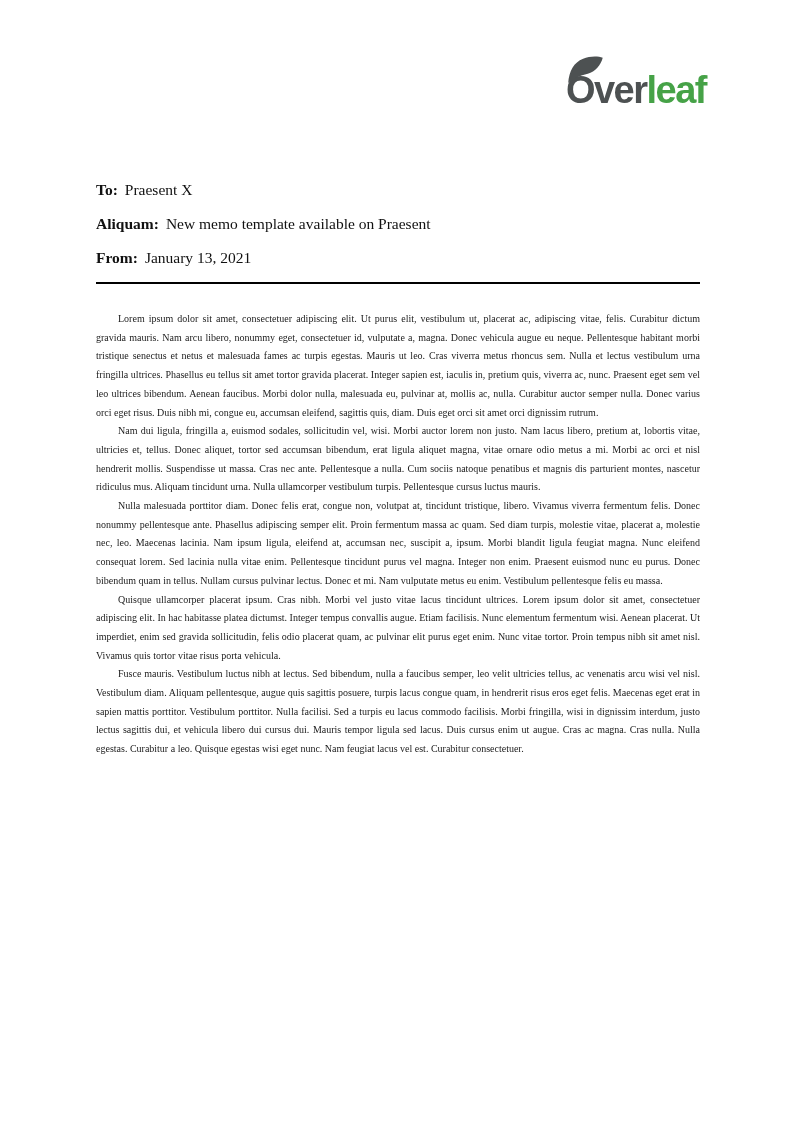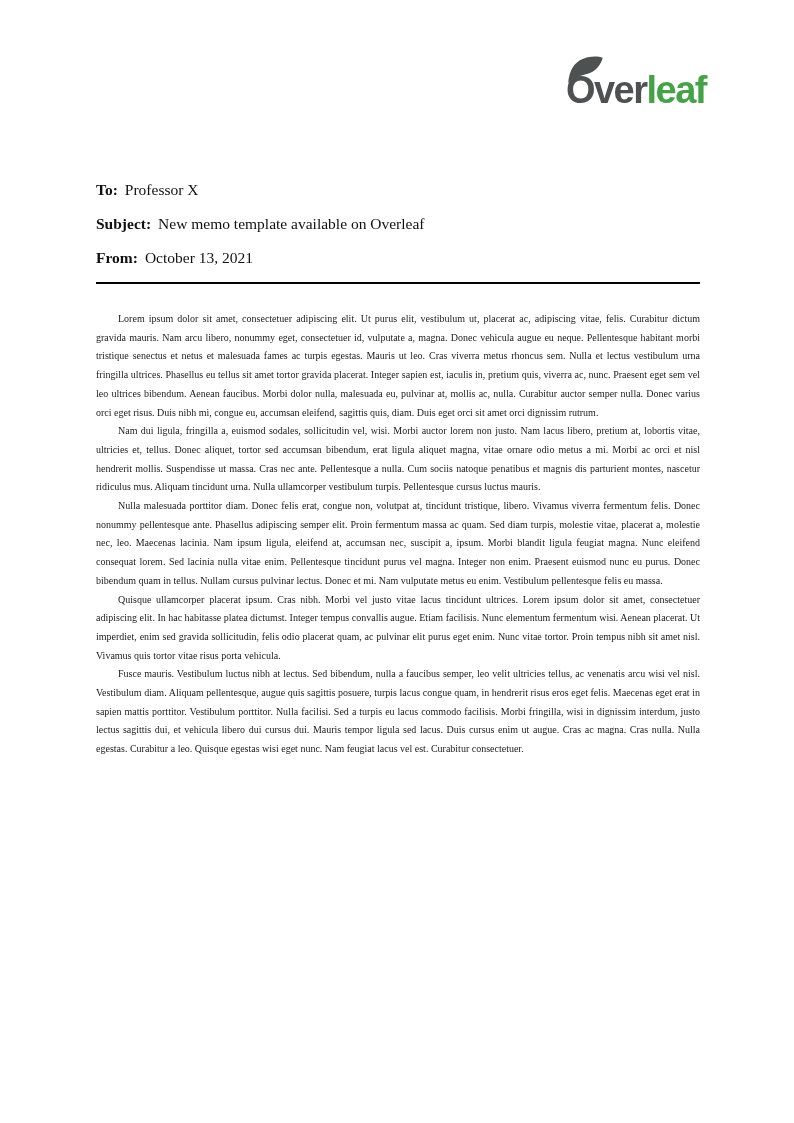--- a/index.html
+++ b/index.html
@@ -104,27 +104,27 @@
     <svg class="logo-leaf" viewBox="0 0 44 30" xmlns="http://www.w3.org/2000/svg" aria-hidden="true">
       <path d="M4,30 C5,17 10,8 20,4 C27,1 36,1 41,3 C39,11 33,18 25,20 C17,22 9,25 4,30 Z" fill="#4d5152"></path>
     </svg>
     <span class="logo-text"><span class="logo-prefix" style="color: rgb(77, 81, 82);">Over</span><span class="logo-suffix" style="color: rgb(70, 162, 71);">leaf</span></span>
   </div>
 
   <div class="content">
 
     <div class="fields">
       <div class="field">
-        <span class="label">To:</span><span>Professor X</span>
+        <span class="label">To:</span><span>Praesent X</span>
       </div>
       <div class="field">
-        <span class="label">Subject:</span><span>New memo template available on Overleaf</span>
+        <span class="label">Aliquam:</span><span>New memo template available on Praesent</span>
       </div>
       <div class="field">
-        <span class="label">From:</span><span>October 13, 2021</span>
+        <span class="label">From:</span><span>January 13, 2021</span>
       </div>
     </div>
 
     <hr class="rule">
 
     <div class="body-text">
       <p>Lorem ipsum dolor sit amet, consectetuer adipiscing elit. Ut purus elit, vestibulum ut, placerat ac, adipiscing vitae, felis. Curabitur dictum gravida mauris. Nam arcu libero, nonummy eget, consectetuer id, vulputate a, magna. Donec vehicula augue eu neque. Pellentesque habitant morbi tristique senectus et netus et malesuada fames ac turpis egestas. Mauris ut leo. Cras viverra metus rhoncus sem. Nulla et lectus vestibulum urna fringilla ultrices. Phasellus eu tellus sit amet tortor gravida placerat. Integer sapien est, iaculis in, pretium quis, viverra ac, nunc. Praesent eget sem vel leo ultrices bibendum. Aenean faucibus. Morbi dolor nulla, malesuada eu, pulvinar at, mollis ac, nulla. Curabitur auctor semper nulla. Donec varius orci eget risus. Duis nibh mi, congue eu, accumsan eleifend, sagittis quis, diam. Duis eget orci sit amet orci dignissim rutrum.</p>
       <p>Nam dui ligula, fringilla a, euismod sodales, sollicitudin vel, wisi. Morbi auctor lorem non justo. Nam lacus libero, pretium at, lobortis vitae, ultricies et, tellus. Donec aliquet, tortor sed accumsan bibendum, erat ligula aliquet magna, vitae ornare odio metus a mi. Morbi ac orci et nisl hendrerit mollis. Suspendisse ut massa. Cras nec ante. Pellentesque a nulla. Cum sociis natoque penatibus et magnis dis parturient montes, nascetur ridiculus mus. Aliquam tincidunt urna. Nulla ullamcorper vestibulum turpis. Pellentesque cursus luctus mauris.</p>
       <p>Nulla malesuada porttitor diam. Donec felis erat, congue non, volutpat at, tincidunt tristique, libero. Vivamus viverra fermentum felis. Donec nonummy pellentesque ante. Phasellus adipiscing semper elit. Proin fermentum massa ac quam. Sed diam turpis, molestie vitae, placerat a, molestie nec, leo. Maecenas lacinia. Nam ipsum ligula, eleifend at, accumsan nec, suscipit a, ipsum. Morbi blandit ligula feugiat magna. Nunc eleifend consequat lorem. Sed lacinia nulla vitae enim. Pellentesque tincidunt purus vel magna. Integer non enim. Praesent euismod nunc eu purus. Donec bibendum quam in tellus. Nullam cursus pulvinar lectus. Donec et mi. Nam vulputate metus eu enim. Vestibulum pellentesque felis eu massa.</p>
       <p>Quisque ullamcorper placerat ipsum. Cras nibh. Morbi vel justo vitae lacus tincidunt ultrices. Lorem ipsum dolor sit amet, consectetuer adipiscing elit. In hac habitasse platea dictumst. Integer tempus convallis augue. Etiam facilisis. Nunc elementum fermentum wisi. Aenean placerat. Ut imperdiet, enim sed gravida sollicitudin, felis odio placerat quam, ac pulvinar elit purus eget enim. Nunc vitae tortor. Proin tempus nibh sit amet nisl. Vivamus quis tortor vitae risus porta vehicula.</p>

